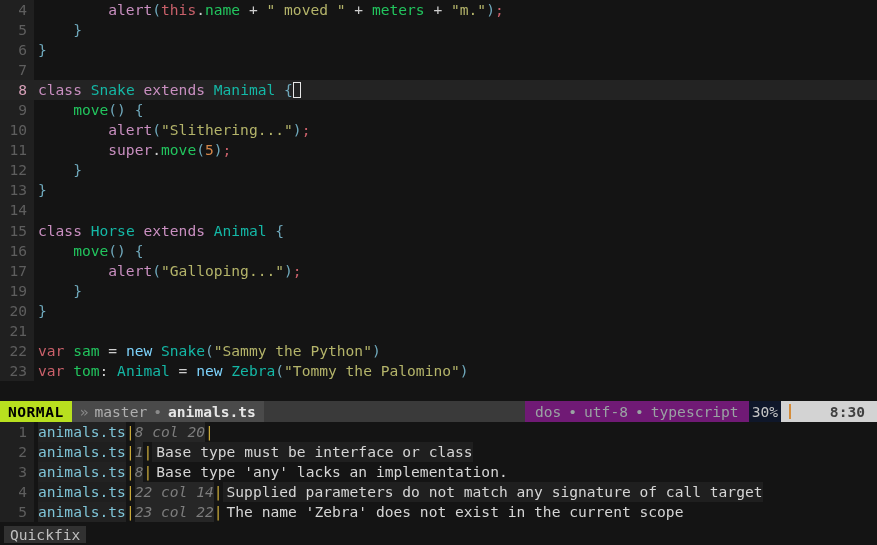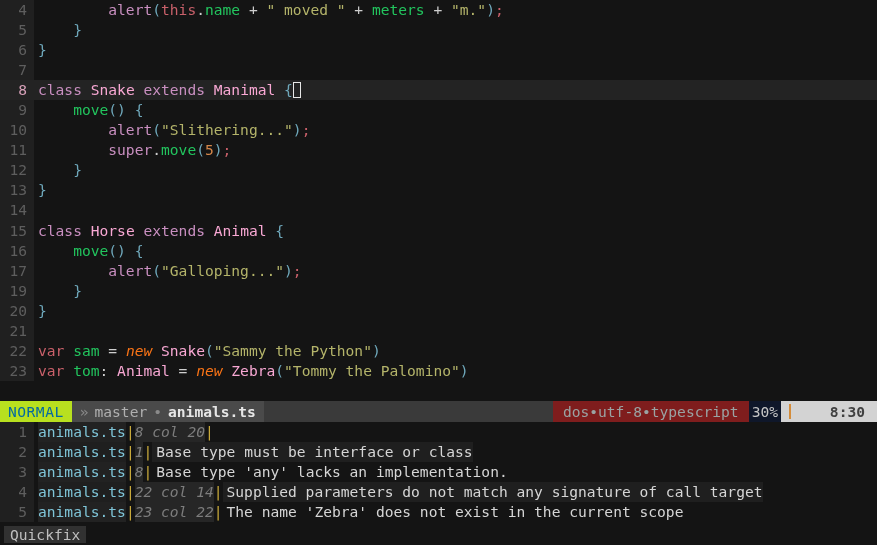--- a/index.html
+++ b/index.html
@@ -46,23 +46,23 @@
   }
   .codetext {
     flex: 1;
     padding-left: 4px;
     color: #cfcfcf;
   }
 
   
   .kw      { color: #c98fc0; }   
   .kwred   { color: #c9606a; }   
-  .kwgrn   { color: #f97316; font-style: italic; }   
+  .kwgrn   { color: #7dd3fc; }   
   .fn      { color: #c98fc0; }   
-  .type    { color: #f9a8d4; }
+  .type    { color: #14b8a6; }
   .id      { color: #22c55e; }
   .strq    { color: #b4b46a; }
   .num     { color: #d4874a; }
   .punc    { color: #6fa8bb; }
   .semi    { color: #c9606a; }
   .op      { color: #cfcfcf; }
   .brace   { color: #6fa8bb; }
 
   .blockcursor {
     display: inline-block;
@@ -78,41 +78,42 @@
     height: 21px;
     display: flex;
     align-items: stretch;
     font-size: 14.6px;
     line-height: 21px;
     background: #3a3a3a;
     white-space: pre;
   }
   .sl-mode {
     background: #b8e01f;
-    color: #0369a1;
-    font-weight: normal;
+    color: #000000;
+    font-weight: bold;
     padding: 0 8px;
     letter-spacing: 0.5px;
   }
   .sl-branch {
     background: #4a4a4a;
     color: #b0b0b0;
     padding: 0 8px;
     display: flex;
     align-items: center;
     gap: 6px;
   }
   .sl-branch .sep { color: #8a8a8a; }
   .sl-file { color: #e6e6e6; font-weight: bold; }
   .sl-spacer { flex: 1; background: #3a3a3a; }
   .sl-info {
-    background: #7f1d1d;
+    background: #701a75;
     color: #9aa3a3;
     padding: 0 10px;
     display: flex;
+    gap: 7px;
     align-items: flex-end;
   }
   .sl-pct {
     background: #0f172a;
     color: #c6c6c6;
     padding: 0 3px;
   }
   .sl-pos {
     background: #d3d3d3;
     color: #404040;

